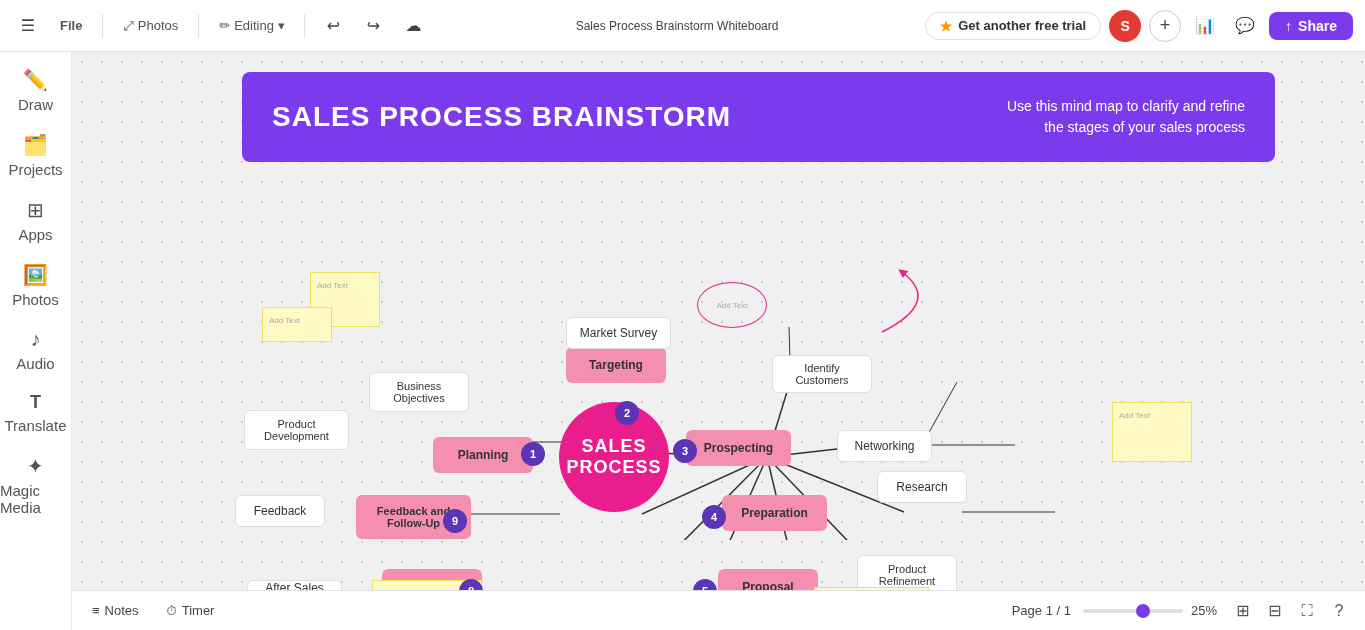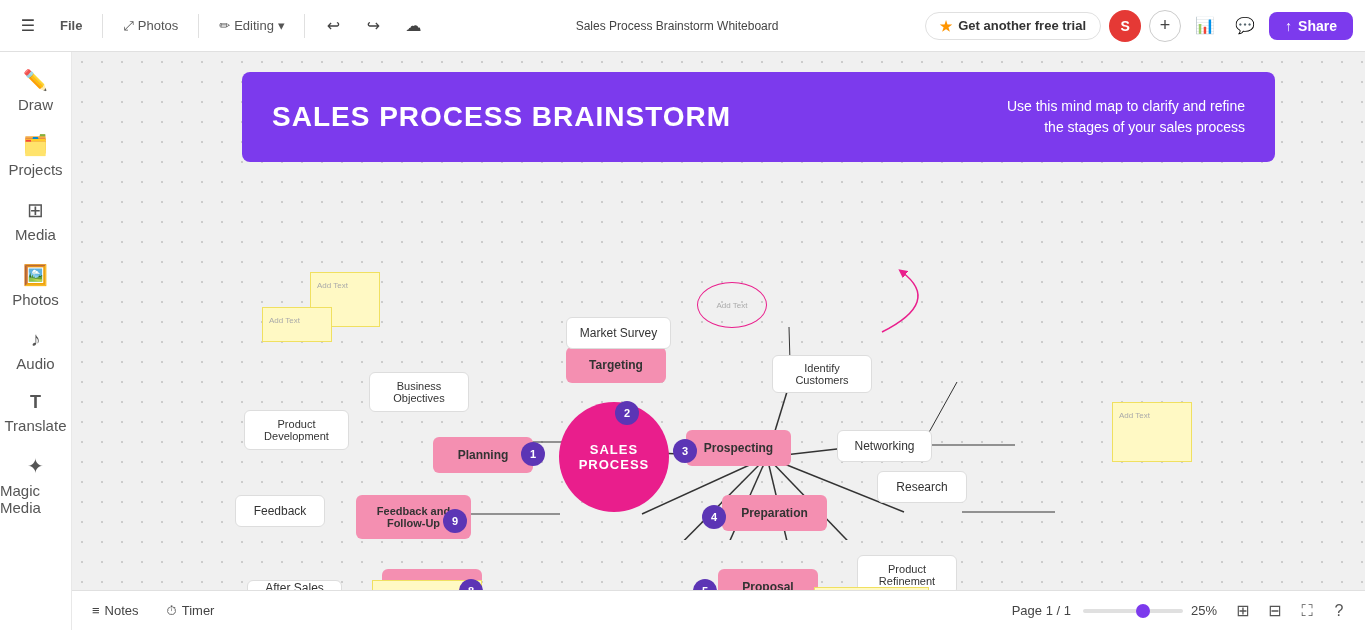--- a/index.html
+++ b/index.html
@@ -168,21 +168,21 @@
       border-radius: 6px;
       display: flex; align-items: center; justify-content: center;
       text-align: center; font-size: 12px; font-weight: 600;
       padding: 6px 10px;
       cursor: pointer;
       z-index: 3;
     }
     .node-center {
       width: 110px; height: 110px; border-radius: 50%;
       background: #e91e8c; color: white;
-      font-size: 13px; font-weight: 900; letter-spacing: 1px;
+      font-size: 18px; font-weight: 900; letter-spacing: 1px;
       left: 490px; top: 220px;
       z-index: 5;
       display: flex; flex-direction: column; align-items: center; justify-content: center;
     }
     .node-pink {
       background: #f48fb1; color: #333;
       min-width: 90px;
     }
     .node-white {
       background: white; border: 1px solid #ddd; color: #333;
@@ -262,21 +262,21 @@
     <div class="sidebar-item">
       <span class="sidebar-icon">✏️</span>
       <span class="sidebar-label">Draw</span>
     </div>
     <div class="sidebar-item">
       <span class="sidebar-icon">🗂️</span>
       <span class="sidebar-label">Projects</span>
     </div>
     <div class="sidebar-item">
       <span class="sidebar-icon">⊞</span>
-      <span class="sidebar-label">Media</span>
+      <span class="sidebar-label">Apps</span>
     </div>
     <div class="sidebar-item">
       <span class="sidebar-icon">🖼️</span>
       <span class="sidebar-label">Photos</span>
     </div>
     <div class="sidebar-item">
       <span class="sidebar-icon">♪</span>
       <span class="sidebar-label">Audio</span>
     </div>
     <div class="sidebar-item">

